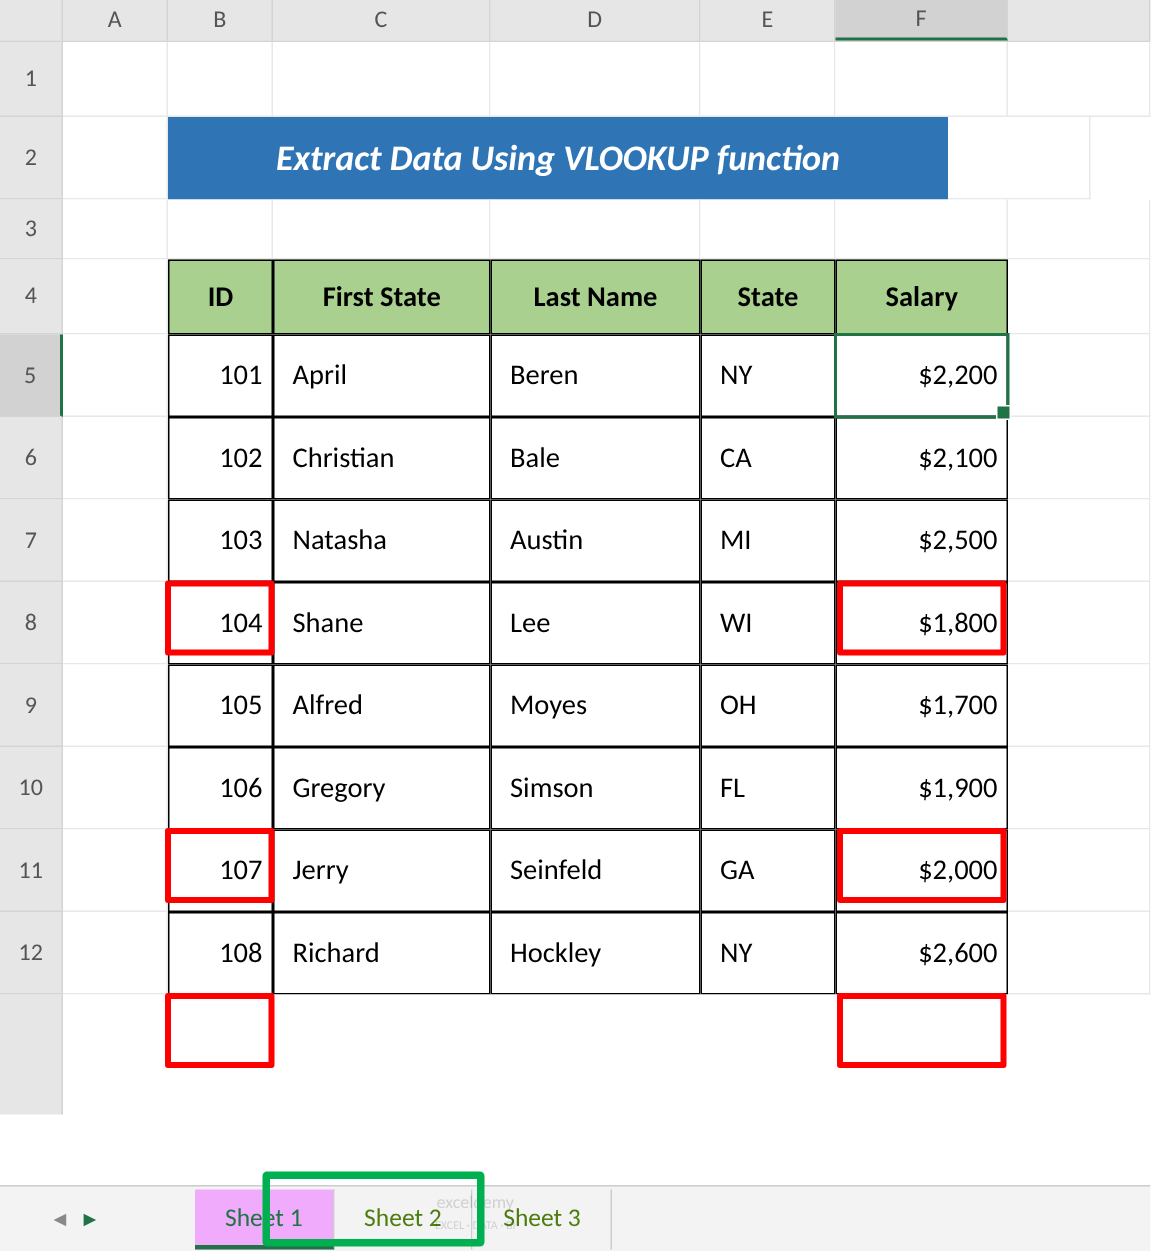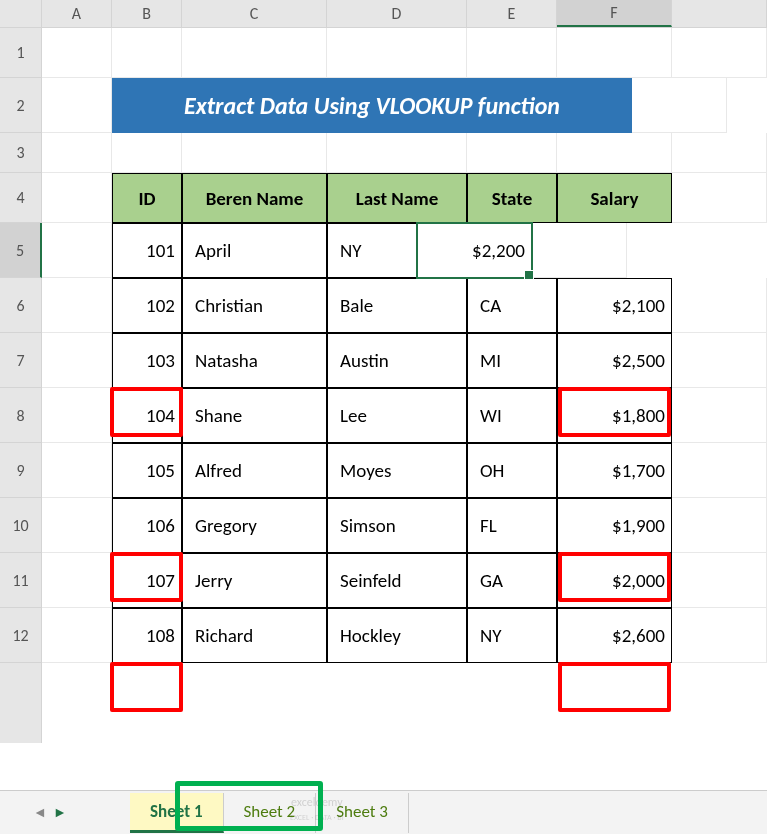--- a/index.html
+++ b/index.html
@@ -56,21 +56,21 @@
 
 
 .green-box { position: absolute; border: 5px solid #00b050; pointer-events: none; z-index: 10; border-radius: 3px; }
 
 
 .tabs-bar { position: absolute; bottom: 0; left: 0; right: 0; height: 44px; background: #f3f3f3; border-top: 1px solid #ccc; display: flex; align-items: center; padding-left: 30px; }
 .nav-btn { width: 20px; height: 24px; display: flex; align-items: center; justify-content: center; color: #888; font-size: 14px; cursor: pointer; }
 .nav-btn.active { color: #217346; }
 .tabs { display: flex; margin-left: 60px; }
 .tab { padding: 8px 20px; font-size: 17px; color: #4d7c0f; border-right: 1px solid #ccc; background: #f3f3f3; cursor: pointer; }
-.tab.active { background: #fef9c3; color: #217346; font-weight: bold; border-bottom: 3px solid #217346; text-align: right; }
+.tab.active { background: #f0abfc; color: #217346; font-weight: normal; border-bottom: 3px solid #217346; text-align: right; }
 .tab.last { border-right: none; }
 
 
 .watermark { position: absolute; opacity: 0.18; font-size: 12px; color: #333; text-align: center; z-index: 5; pointer-events: none; }
 </style>
 </head>
 <body>
 
 <div class="grid-area">
 
@@ -113,32 +113,33 @@
       <div class="cell cD"></div>
       <div class="cell cE"></div>
       <div class="cell cF"></div>
       <div class="cell cG"></div>
     </div>
 
     <div class="row r4">
       <div class="row-h">4</div>
       <div class="cell cA"></div>
       <div class="cell th cB">ID</div>
-      <div class="cell th cC">Beren Name</div>
+      <div class="cell th cC">First State</div>
       <div class="cell th cD">Last Name</div>
       <div class="cell th cE">State</div>
       <div class="cell th cF">Salary</div>
       <div class="cell cG"></div>
     </div>
 
     <div class="row rdata">
       <div class="row-h sel">5</div>
       <div class="cell cA"></div>
       <div class="cell td num cB">101</div>
       <div class="cell td txt cC">April</div>
+      <div class="cell td txt cD">Beren</div>
       <div class="cell td txt cE">NY</div>
       <div class="cell td num cF selected-cell">$2,200</div>
       <div class="cell cG"></div>
     </div>
 
     <div class="row rdata">
       <div class="row-h">6</div>
       <div class="cell cA"></div>
       <div class="cell td num cB">102</div>
       <div class="cell td txt cC">Christian</div>

